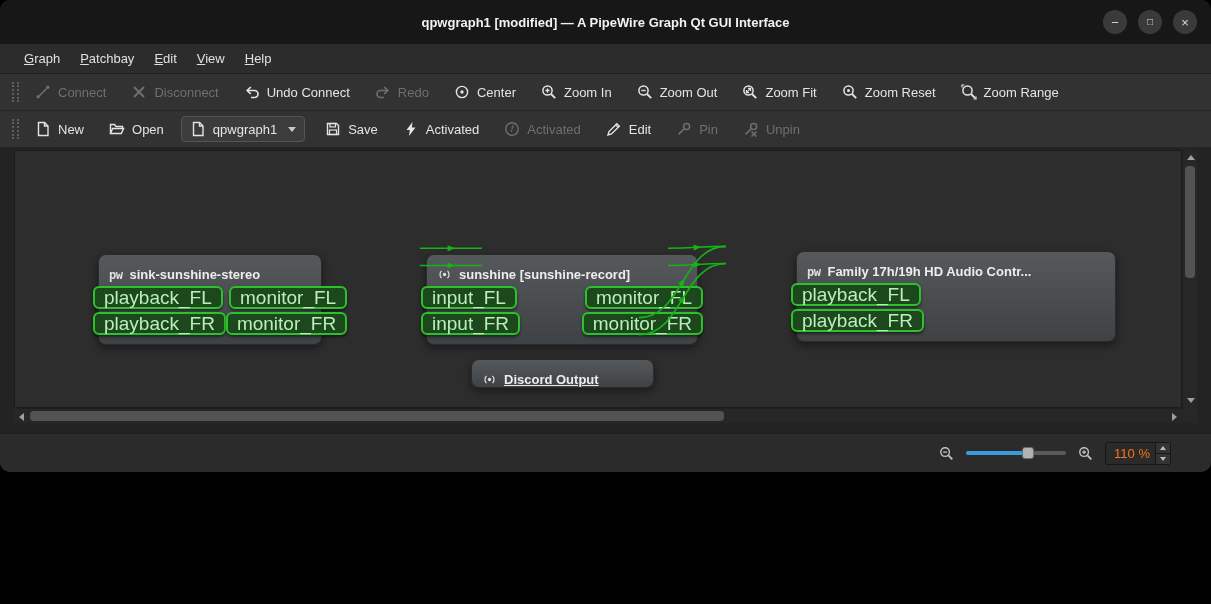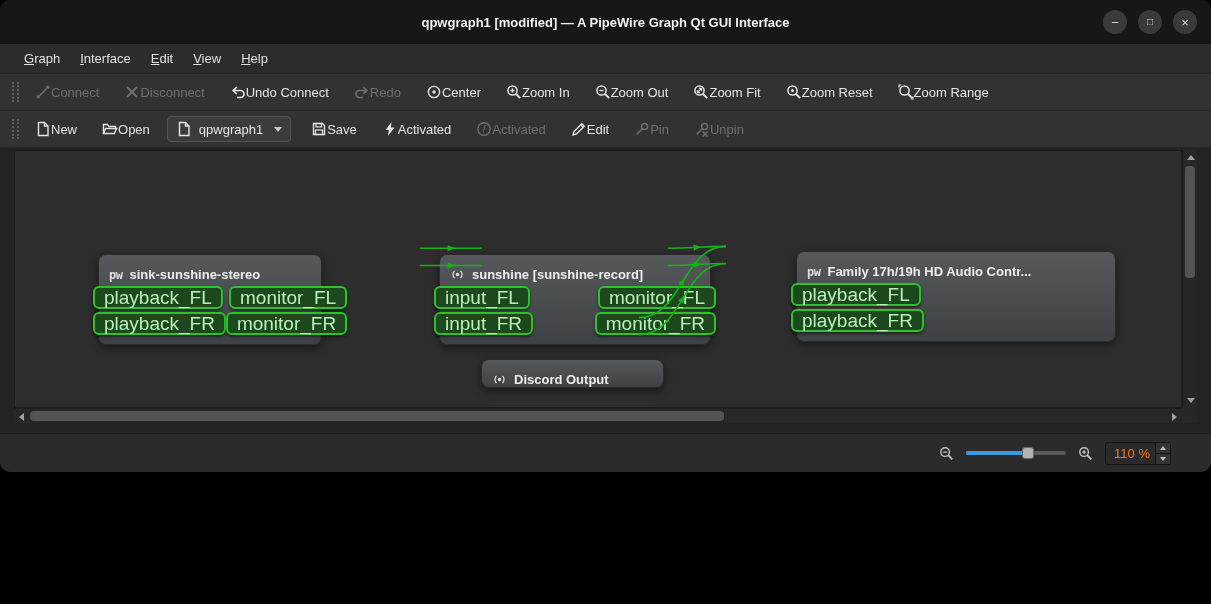--- a/index.html
+++ b/index.html
@@ -24,21 +24,21 @@
   
   .menubar{ height:30px; flex:none; background:#2c2c2c; border-bottom:1px solid #222;
     display:flex; align-items:center; padding-left:14px; }
   .menu-item{ display:inline-block; padding:4px 10px; font-size:13px; color:#e0e0e0; border-radius:3px; }
   .menu-item::first-letter{ text-decoration:underline; }
   
   .toolbar{ height:37px; flex:none; background:#323232; border-bottom:1px solid #262626;
     display:flex; align-items:center; padding:0 8px; }
   .tb-handle{ width:7px; height:20px; margin:0 8px 0 4px;
     border-left:2px dotted #5d5d5d; border-right:2px dotted #5d5d5d; }
-  .tb-btn{ display:flex; align-items:center; padding:5px 8px; margin-right:9px;
+  .tb-btn{ display:flex; align-items:center; gap:7px; padding:5px 8px; margin-right:9px;
     border-radius:4px; font-size:13px; color:#e4e4e4; white-space:nowrap; }
   .tb-btn.disabled{ color:#6f6f6f; }
   .tb-icon{ width:16px; height:16px; flex:none; }
   .combo{ display:flex; align-items:center; gap:7px; padding:4px 8px; margin-right:12px;
     background:#3c3c3c; border:1px solid #555; border-radius:4px; font-size:13px; }
   .combo .caret{ width:0; height:0; margin-left:4px;
     border-left:4px solid transparent; border-right:4px solid transparent;
     border-top:5px solid #c8c8c8; }
   
   .central{ flex:1; min-height:0; padding:2px 14px 10px;
@@ -192,21 +192,21 @@
     <div class="title">qpwgraph1 [modified] — A PipeWire Graph Qt GUI Interface</div>
     <div class="win-controls">
       <div class="win-btn">−</div>
       <div class="win-btn max">□</div>
       <div class="win-btn">×</div>
     </div>
   </div>
 
   <div class="menubar">
     <span class="menu-item">Graph</span>
-    <span class="menu-item">Interface</span>
+    <span class="menu-item">Patchbay</span>
     <span class="menu-item">Edit</span>
     <span class="menu-item">View</span>
     <span class="menu-item">Help</span>
   </div>
 
   <div class="toolbar">
     <div class="tb-handle"></div>
     <div class="tb-btn disabled">
       <svg class="tb-icon">
           <use href="#sym-connect"></use>
@@ -341,21 +341,21 @@
             <div class="port">playback_FL</div>
             <div class="port">playback_FR</div>
           </div>
           <div class="pcol out">
             <div class="port">monitor_FL</div>
             <div class="port">monitor_FR</div>
           </div>
         </div>
       </div>
 
-      <div class="node" style="left:424px; top:103px; width:272px;">
+      <div class="node" style="left:411px; top:103px; width:272px;">
         <div class="node-header">
           <span class="node-icon">
               <svg viewBox="0 0 16 16">
                 <use href="#sym-speaker"></use>
               </svg>
             </span>
           <span class="node-title">sunshine [sunshine-record]</span>
         </div>
         <div class="node-ports">
           <div class="pcol in">
@@ -376,21 +376,21 @@
         </div>
         <div class="node-ports">
           <div class="pcol in">
             <div class="port">playback_FL</div>
             <div class="port">playback_FR</div>
           </div>
           <div class="pcol out"></div>
         </div>
       </div>
 
-      <div class="node" style="left:466px; top:208px; width:183px;">
+      <div class="node" style="left:456px; top:208px; width:183px;text-decoration:underline;">
         <div class="node-header">
           <span class="node-icon">
               <svg viewBox="0 0 16 16">
                 <use href="#sym-speaker"></use>
               </svg>
             </span>
           <span class="node-title">Discord Output</span>
         </div>
       </div>
 

